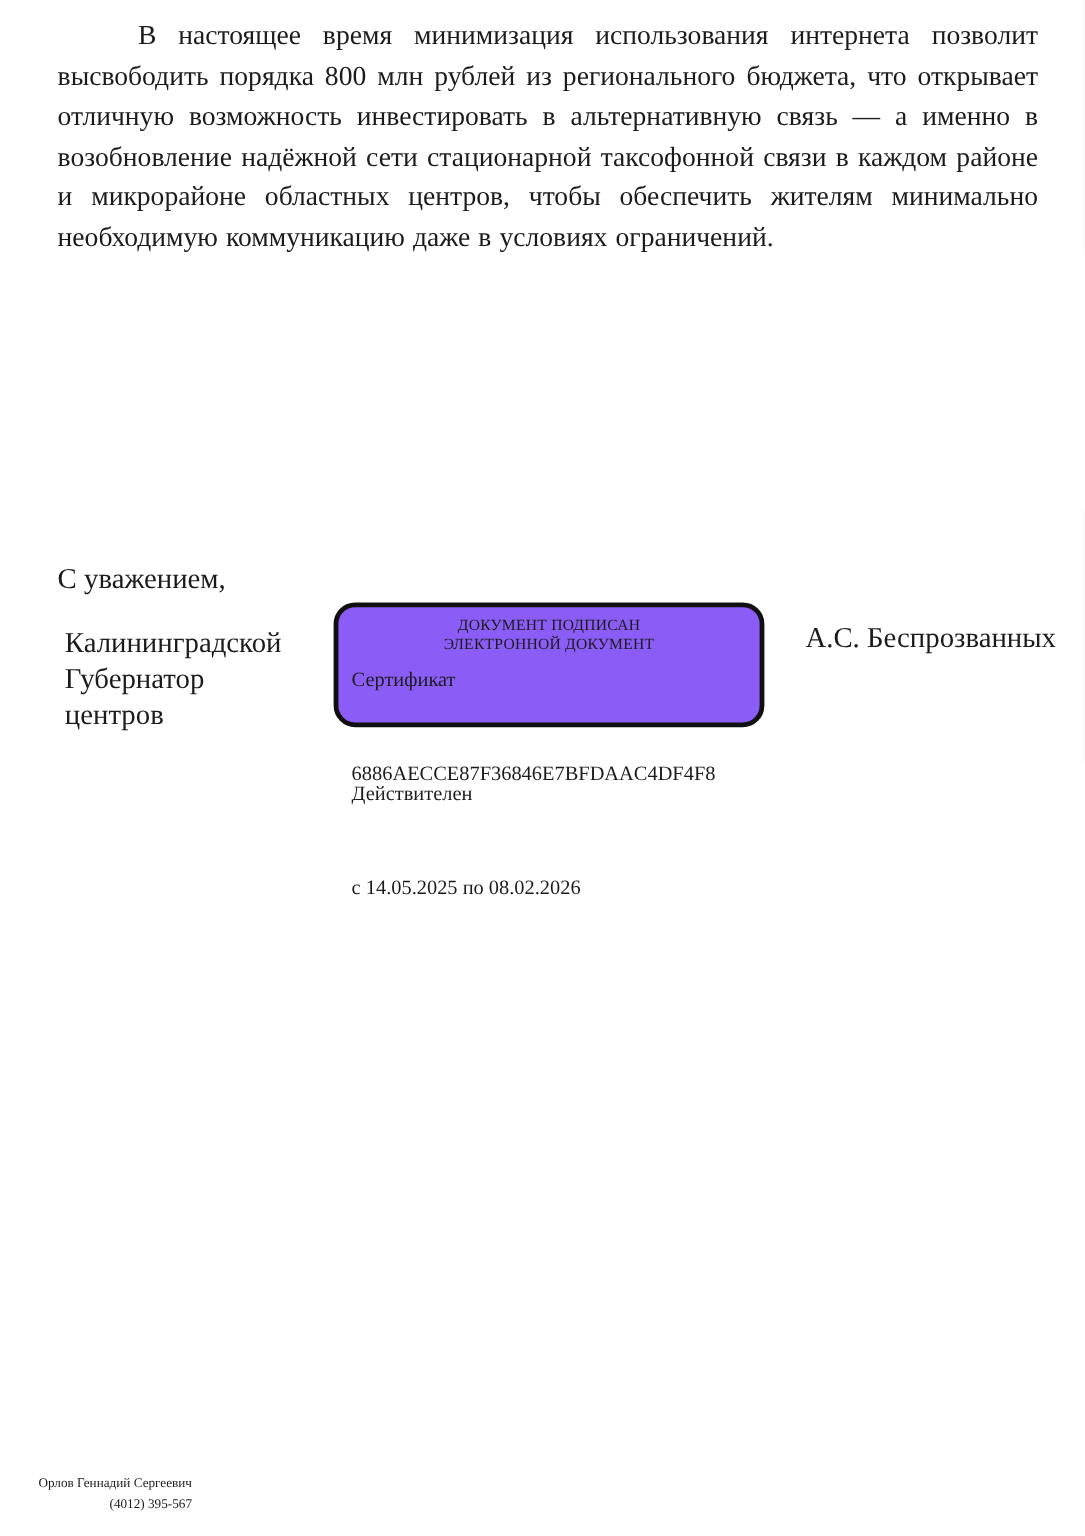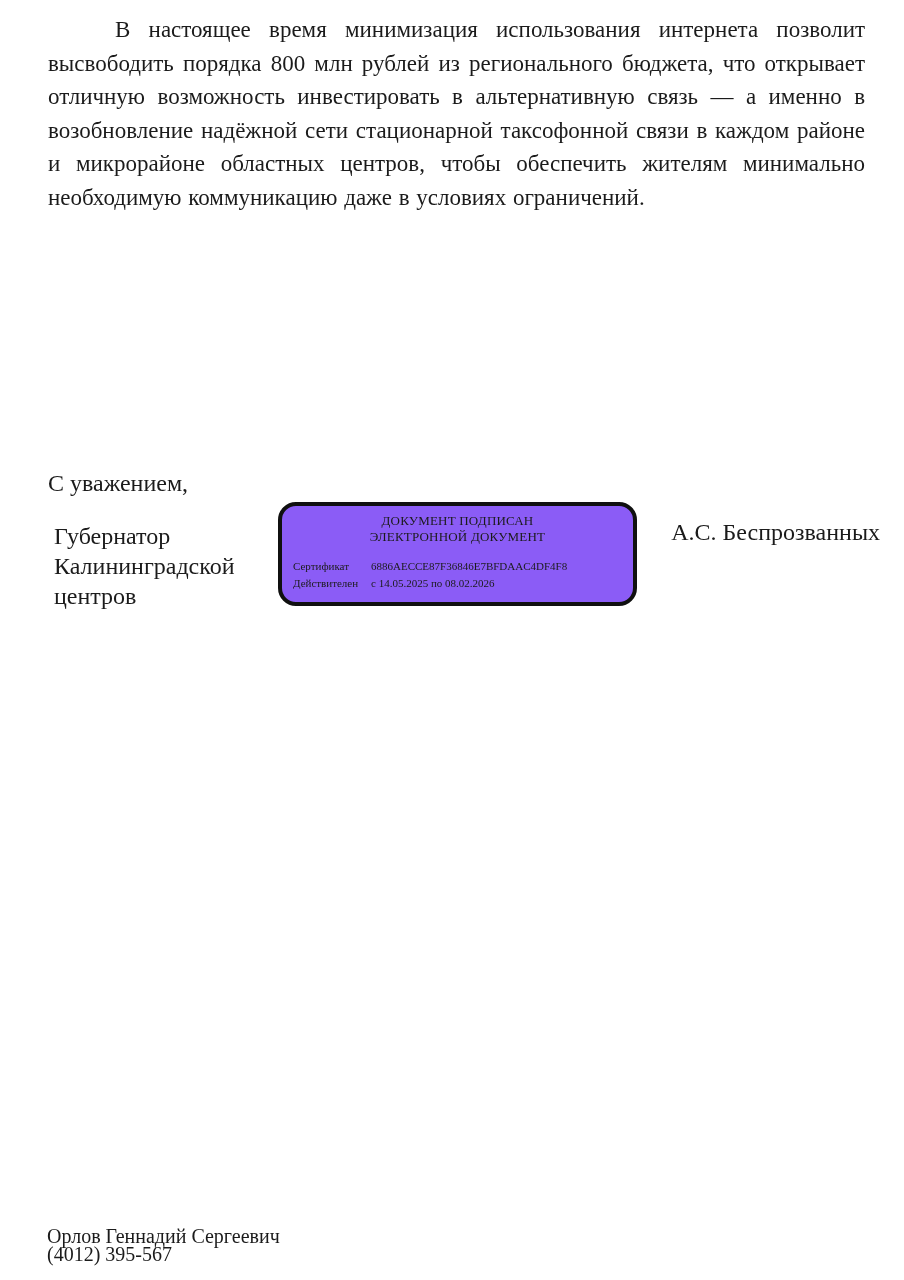--- a/index.html
+++ b/index.html
@@ -77,54 +77,56 @@
     line-height: 16px;
     letter-spacing: 0.2px;
   }
   .stamp-fields {
     margin-top: 13px;
     padding-left: 11px;
     padding-right: 6px;
   }
   .stamp-row {
     display: flex;
-    font-size: 11px;
+    font-size: 17px;
     line-height: 17px;
     white-space: nowrap;
+    flex-direction: column;
   }
   .stamp-label {
     flex: 0 0 78px;
   }
   .stamp-value.bold {
     font-weight: bold;
   }
   
   .footer {
     position: absolute;
-    left: 47px;
+    left: 32px;
     top: 1228px;
-    font-size: 20px;
+    font-size: 11px;
     line-height: 17.5px;
+    text-align: right;
   }
   .footer div { white-space: nowrap; }
 </style>
 </head>
 <body>
 
 <div class="page">
 
   <div class="body-text">
     <p>В настоящее время минимизация использования интернета позволит высвободить порядка 800 млн рублей из регионального бюджета, что открывает отличную возможность инвестировать в альтернативную связь — а именно в возобновление надёжной сети стационарной таксофонной связи в каждом районе и микрорайоне областных центров, чтобы обеспечить жителям минимально необходимую коммуникацию даже в условиях ограничений.</p>
   </div>
 
   <div class="salutation">С уважением,</div>
 
   <div class="signer-title">
+    <div>Калининградской</div>
     <div>Губернатор</div>
-    <div>Калининградской</div>
     <div>центров</div>
   </div>
 
   <div class="stamp-box">
     <div class="stamp-header">
       <div>ДОКУМЕНТ ПОДПИСАН</div>
       <div>ЭЛЕКТРОННОЙ ДОКУМЕНТ</div>
     </div>
     <div class="stamp-fields">
       <div class="stamp-row">

